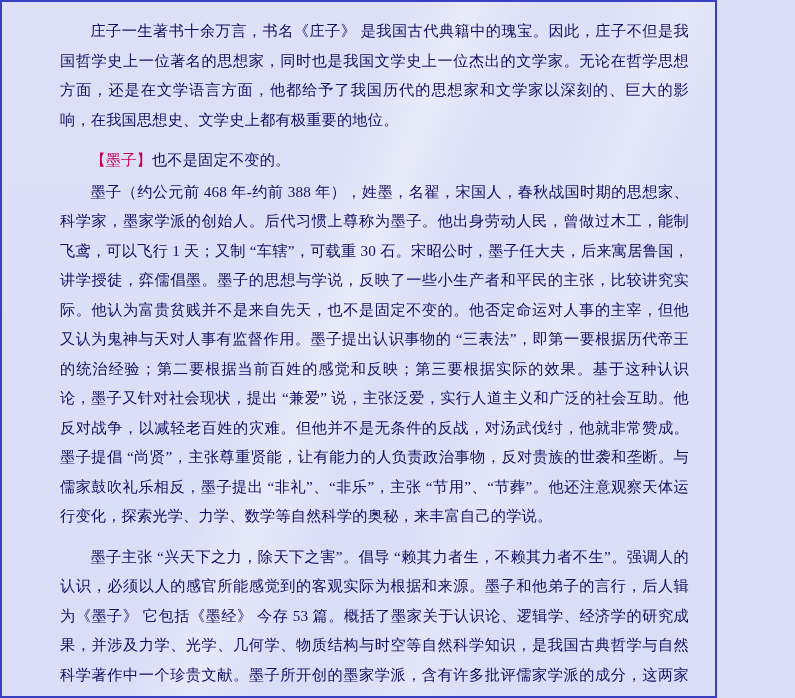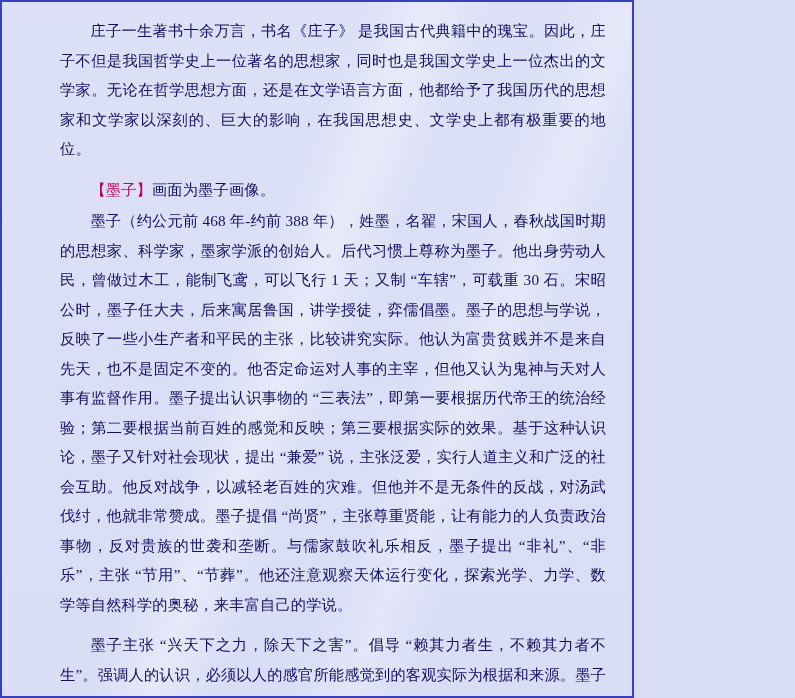--- a/index.html
+++ b/index.html
@@ -8,21 +8,21 @@
   }
   body {
     width: 795px;
     height: 698px;
     background: #d8dcf5;
     font-family: "Liberation Serif", "DejaVu Serif", serif;
     overflow: hidden;
   }
   .page {
     position: relative;
-    width: 634px;
+    width: 717px;
     height: 698px;
     box-sizing: border-box;
     background:
       linear-gradient(180deg, rgba(255,255,255,0.10), rgba(255,255,255,0.0)),
       #d9ddf6;
     border: 2px solid #3a3fbf;
     overflow: hidden;
   }
   
   .page::before {
@@ -62,21 +62,21 @@
 </head>
 <body>
 
 <div class="page">
   <div class="content">
 
     <p class="indent">庄子一生著书十余万言，书名《庄子》 是我国古代典籍中的瑰宝。因此，庄子不但是我国哲学史上一位著名的思想家，同时也是我国文学史上一位杰出的文学家。无论在哲学思想方面，还是在文学语言方面，他都给予了我国历代的思想家和文学家以深刻的、巨大的影响，在我国思想史、文学史上都有极重要的地位。</p>
 
     <div class="spacer"></div>
 
-    <p class="indent"><span class="heading-marker">【墨子】</span><span>画面为墨子画像。</span></p>
+    <p class="indent"><span class="heading-marker">【墨子】</span><span>也不是固定不变的。</span></p>
 
     <p class="indent">墨子（约公元前 468 年-约前 388 年），姓墨，名翟，宋国人，春秋战国时期的思想家、科学家，墨家学派的创始人。后代习惯上尊称为墨子。他出身劳动人民，曾做过木工，能制飞鸢，可以飞行 1 天；又制 “车辖”，可载重 30 石。宋昭公时，墨子任大夫，后来寓居鲁国，讲学授徒，弈儒倡墨。墨子的思想与学说，反映了一些小生产者和平民的主张，比较讲究实际。他认为富贵贫贱并不是来自先天，也不是固定不变的。他否定命运对人事的主宰，但他又认为鬼神与天对人事有监督作用。墨子提出认识事物的 “三表法”，即第一要根据历代帝王的统治经验；第二要根据当前百姓的感觉和反映；第三要根据实际的效果。基于这种认识论，墨子又针对社会现状，提出 “兼爱” 说，主张泛爱，实行人道主义和广泛的社会互助。他反对战争，以减轻老百姓的灾难。但他并不是无条件的反战，对汤武伐纣，他就非常赞成。墨子提倡 “尚贤”，主张尊重贤能，让有能力的人负责政治事物，反对贵族的世袭和垄断。与儒家鼓吹礼乐相反，墨子提出 “非礼”、“非乐”，主张 “节用”、“节葬”。他还注意观察天体运行变化，探索光学、力学、数学等自然科学的奥秘，来丰富自己的学说。</p>
 
     <div class="spacer"></div>
 
     <p class="indent">墨子主张 “兴天下之力，除天下之害”。倡导 “赖其力者生，不赖其力者不生”。强调人的认识，必须以人的感官所能感觉到的客观实际为根据和来源。墨子和他弟子的言行，后人辑为《墨子》 它包括《墨经》 今存 53 篇。概括了墨家关于认识论、逻辑学、经济学的研究成果，并涉及力学、光学、几何学、物质结构与时空等自然科学知识，是我国古典哲学与自然科学著作中一个珍贵文献。墨子所开创的墨家学派，含有许多批评儒家学派的成分，这两家学说的彼此辩难，活跃了思想，从而揭开了战国时期 “百家争鸣” 的序幕。虽然墨家在汉代逐渐衰落，但其注重自然科学的风气，却不断地为后人所继承。</p>
 
   </div>
 </div>
 

